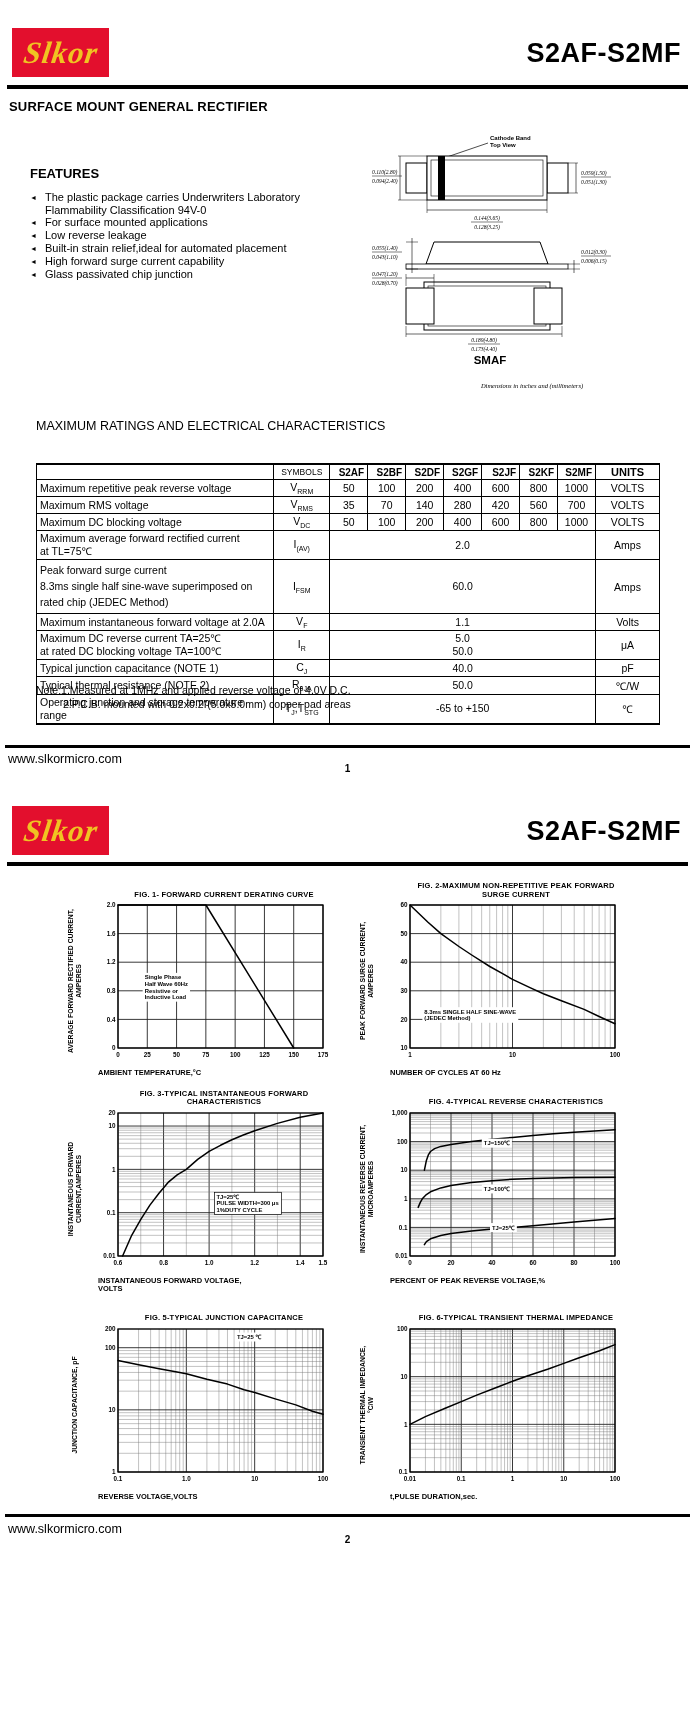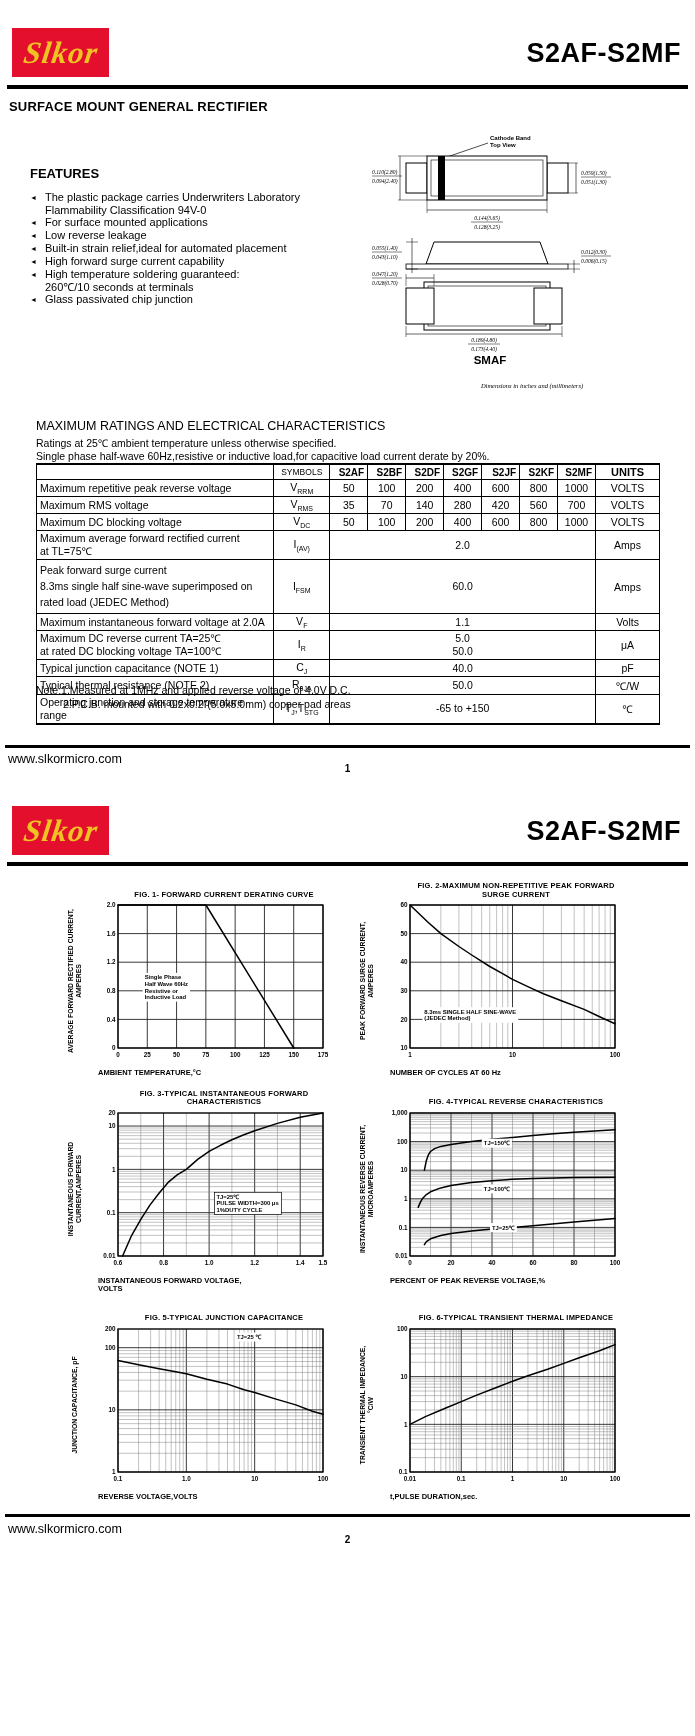--- a/index.html
+++ b/index.html
@@ -96,25 +96,20 @@
     <div class="feature">
         <span class="bullet">◄</span>
         <span class="ftext">Built-in strain relief,ideal for automated placement</span>
       </div>
     <div class="feature">
         <span class="bullet">◄</span>
         <span class="ftext">High forward surge current capability</span>
       </div>
     <div class="feature">
         <span class="bullet">◄</span>
-        <span class="ftext">High temperature soldering guaranteed:
-260℃/10 seconds at terminals</span>
-      </div>
-    <div class="feature">
-        <span class="bullet">◄</span>
         <span class="ftext">Glass passivated chip junction</span>
       </div>
   </div>
 
   <div class="pkg">
     <svg viewBox="0 0 316 222" width="316" height="222">
 
       <text class="callout" x="118" y="10">Cathode Band</text>
       <text class="callout" x="118" y="17">Top View</text>
       <line x1="116" y1="13" x2="72" y2="28" stroke="#000" stroke-width="0.7"></line>
@@ -173,24 +168,20 @@
       <line x1="34" y1="204" x2="190" y2="204" stroke="#000" stroke-width="0.6"></line>
       <text class="dim" x="112" y="212" text-anchor="middle">0.189(4.80)</text>
       <line x1="96" y1="214" x2="128" y2="214" stroke="#000" stroke-width="0.5"></line>
       <text class="dim" x="112" y="221" text-anchor="middle">0.173(4.40)</text>
     </svg>
     <div class="pkg-name">SMAF</div>
     <div class="dims-note">Dimensions in inches and (millimeters)</div>
   </div>
 
   <div class="ratings-title">MAXIMUM RATINGS AND ELECTRICAL CHARACTERISTICS</div>
-  <div class="conds">
-    <div>Ratings at 25℃ ambient temperature unless otherwise specified.</div>
-    <div>Single phase half-wave 60Hz,resistive or inductive load,for capacitive load current derate by 20%.</div>
-  </div>
 
   <table class="ratings">
     <thead>
       <tr>
         <th class="param-h"></th>
         <th class="sym-h">SYMBOLS</th>
         <th class="type-h">S2AF</th>
         <th class="type-h">S2BF</th>
         <th class="type-h">S2DF</th>
         <th class="type-h">S2GF</th>
@@ -251,21 +242,21 @@
           <td class="sym"><span>I</span><sub>(AV)</sub></td>
           <td class="val" colspan="7">
             <div>2.0</div>
           </td>
           <td class="unit">Amps</td>
         </tr>
         <tr>
           <td class="param">
             <div style="margin: 3px 0px;">Peak forward surge current</div>
             <div style="margin: 3px 0px;">8.3ms single half sine-wave superimposed on</div>
-            <div style="margin: 3px 0px;">rated load (JEDEC Method)</div>
+            <div style="margin: 3px 0px;">rated chip (JEDEC Method)</div>
           </td>
           <td class="sym"><span>I</span><sub>FSM</sub></td>
           <td class="val" colspan="7">
             <div>60.0</div>
           </td>
           <td class="unit">Amps</td>
         </tr>
         <tr>
           <td class="param">
             <div>Maximum instantaneous forward voltage at 2.0A</div>

